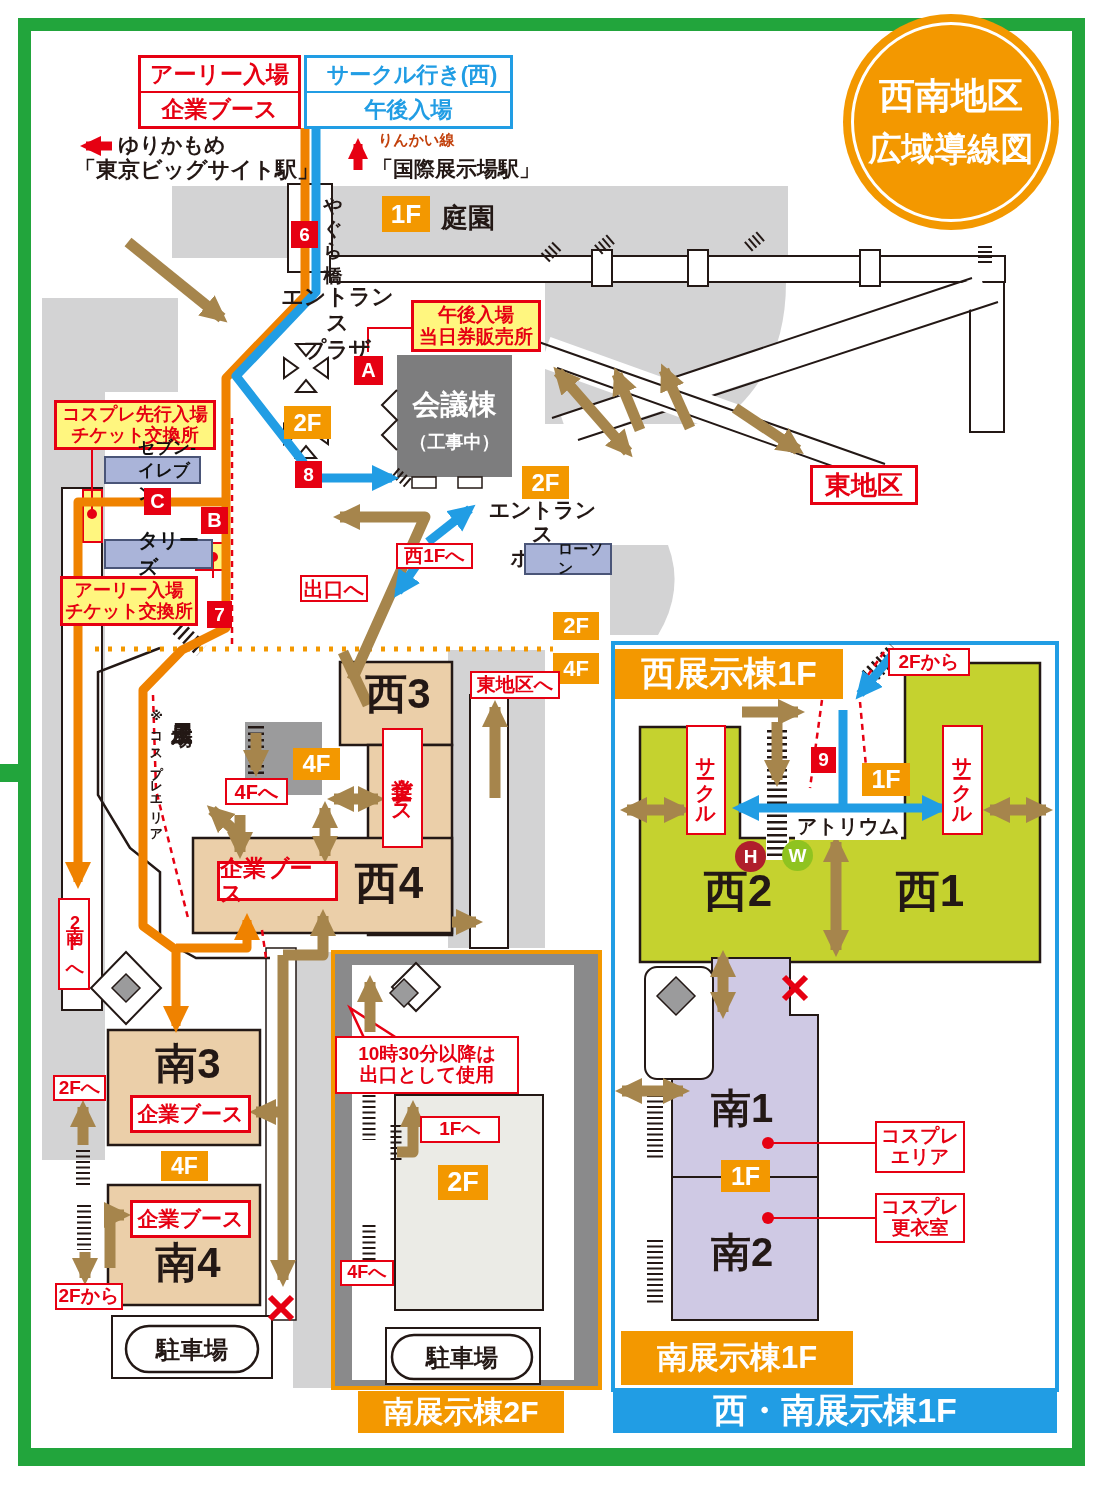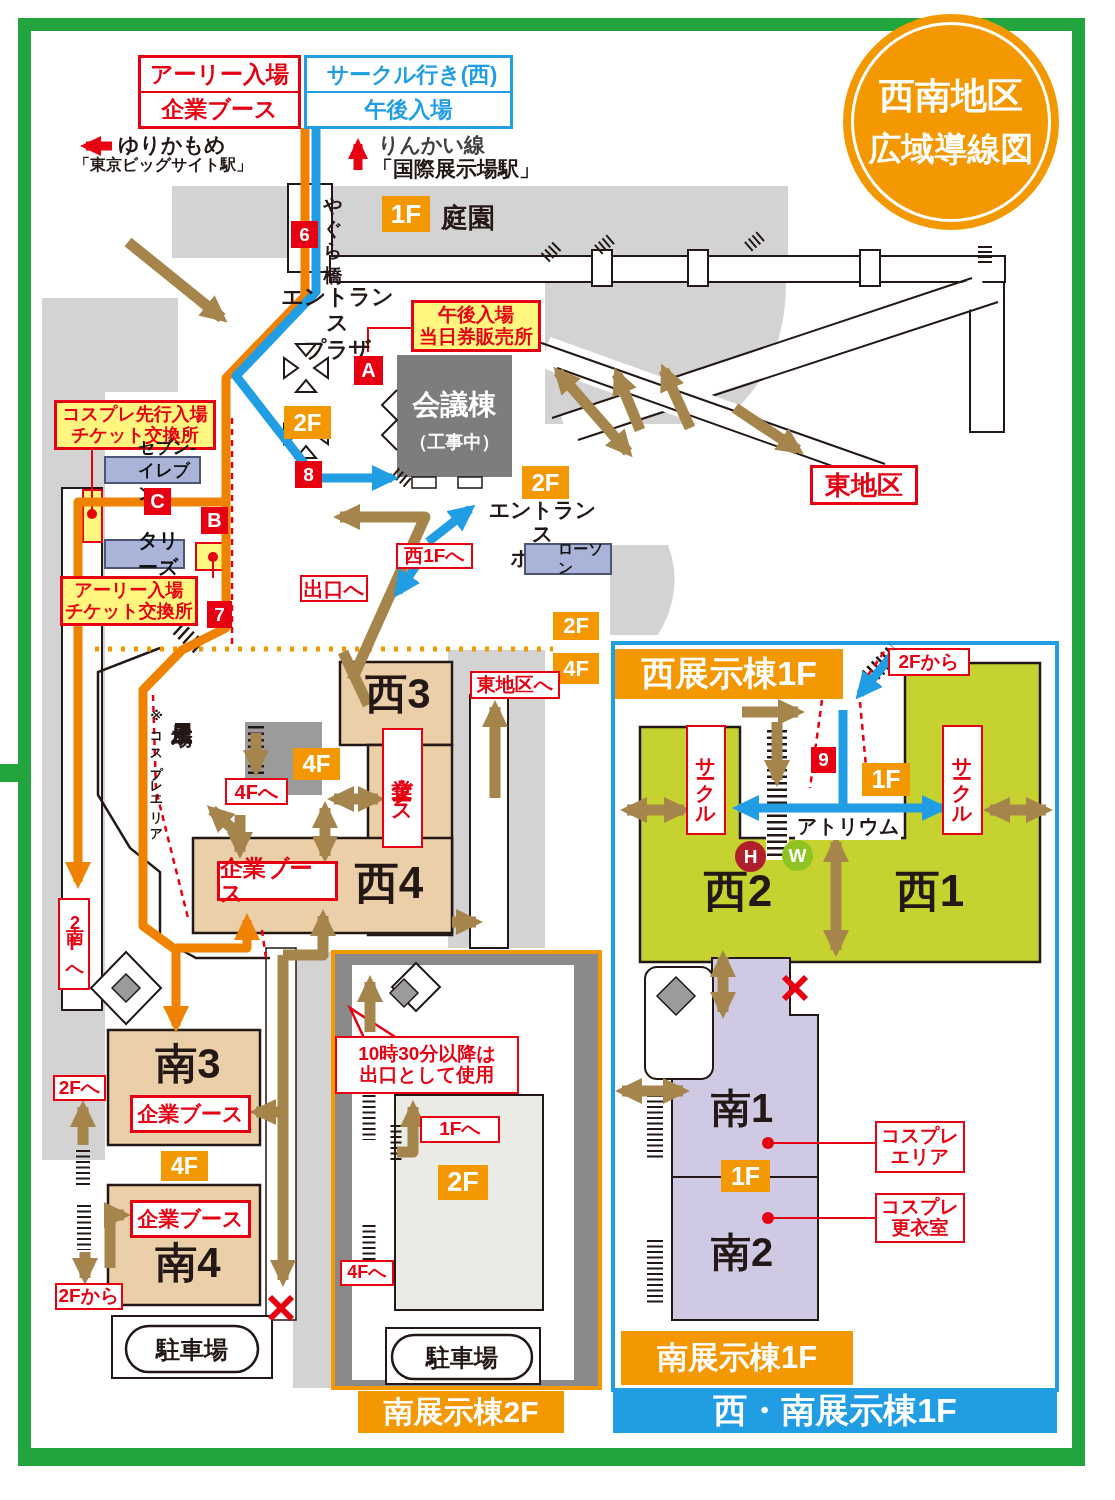--- a/index.html
+++ b/index.html
@@ -230,22 +230,22 @@
 <div class="lbl" style="left:138px;top:55px;width:163px;height:74px;border:3px solid #e60012;background:#fff;display:flex;flex-direction:column;">
   <div class="flex bold" style="flex:1;color:#e60012;font-size:23px;border-bottom:2px solid #e60012;">アーリー入場</div>
   <div class="flex bold" style="flex:1;color:#e60012;font-size:23px;">企業ブース</div>
 </div>
 <div class="lbl" style="left:304px;top:55px;width:209px;height:74px;border:3px solid #219de4;background:#fff;display:flex;flex-direction:column;">
   <div class="flex bold" style="flex:1;color:#219de4;font-size:22px;border-bottom:2px solid #219de4;padding-left:7px;">サークル行き(西)</div>
   <div class="flex bold" style="flex:1;color:#219de4;font-size:22px;">午後入場</div>
 </div>
 
 <div class="lbl bold" style="left:118px;top:131px;font-size:21px;color:#231815;">ゆりかもめ</div>
-<div class="lbl bold" style="left:74px;top:155px;font-size:16px;color:#231815;">「東京ビッグサイト駅」</div>
-<div class="lbl bold" style="left:378px;top:131px;font-size:21px;color:#404040;">りんかい線</div>
+<div class="lbl bold" style="left:74px;top:155px;font-size:22px;color:#231815;">「東京ビッグサイト駅」</div>
+<div class="lbl bold" style="left:378px;top:131px;font-size:15px;color:#c2410c;">りんかい線</div>
 <div class="lbl bold" style="left:372px;top:155px;font-size:21px;color:#231815;">「国際展示場駅」</div>
 
 <div class="lbl bold vert" style="left:320px;top:183px;font-size:19px;color:#231815;height:95px;">やぐら橋</div>
 <div class="lbl badge-fl" style="left:382px;top:196px;width:48px;height:36px;font-size:26px;">1F</div>
 <div class="lbl bold" style="left:441px;top:200px;font-size:27px;color:#231815;">庭園</div>
 <div class="lbl badge-num" style="left:291px;top:221px;width:27px;height:27px;font-size:19px;">6</div>
 <div class="lbl bold pre" style="left:270px;top:284px;width:135px;font-size:22px;color:#231815;line-height:1.2;">エントランス
 プラザ</div>
 <div class="lbl ybox pre" style="left:411px;top:300px;width:130px;height:52px;font-size:19px;">午後入場
 当日券販売所</div>
@@ -260,21 +260,21 @@
 <div class="lbl shopbox" style="left:524px;top:543px;width:88px;height:32px;font-size:15px;">ローソン</div>
 <div class="lbl rbox" style="left:300px;top:534px;width:68px;height:27px;font-size:20px;border-width:2.5px;margin-top:41px;">出口へ</div>
 <div class="lbl rbox" style="left:396px;top:543px;width:77px;height:26px;font-size:19px;border-width:2.5px;">西1Fへ</div>
 <div class="lbl rbox" style="left:810px;top:465px;width:108px;height:40px;font-size:26px;">東地区</div>
 
 <div class="lbl ybox pre" style="left:54px;top:400px;width:162px;height:50px;font-size:18px;">コスプレ先行入場
 チケット交換所</div>
 <div class="lbl shopbox" style="left:104px;top:456px;width:97px;height:28px;font-size:17px;">セブン-イレブン</div>
 <div class="lbl badge-num" style="left:144px;top:488px;width:27px;height:27px;font-size:20px;">C</div>
 <div class="lbl badge-num" style="left:201px;top:507px;width:27px;height:27px;font-size:20px;">B</div>
-<div class="lbl shopbox" style="left:104px;top:539px;width:81px;height:30px;font-size:20px;">タリーズ</div>
+<div class="lbl shopbox" style="left:104px;top:539px;width:109px;height:30px;font-size:20px;">タリーズ</div>
 <div class="lbl ybox pre" style="left:60px;top:576px;width:138px;height:50px;font-size:18px;">アーリー入場
 チケット交換所</div>
 <div class="lbl badge-num" style="left:207px;top:601px;width:25px;height:27px;font-size:19px;">7</div>
 
 <div class="lbl badge-fl" style="left:553px;top:612px;width:46px;height:28px;font-size:22px;">2F</div>
 <div class="lbl badge-fl" style="left:553px;top:653px;width:46px;height:31px;font-size:22px;">4F</div>
 <div class="lbl rbox" style="left:431px;top:671px;width:90px;height:28px;font-size:19px;border-width:2.5px;margin-left:39px;">東地区へ</div>
 
 <div class="lbl bigname" style="left:358px;top:672px;width:80px;height:44px;font-size:42px;">西3</div>
 <div class="lbl rbox vert" style="left:382px;top:728px;width:41px;height:120px;font-size:21px;border-width:2.5px;">企業ブース</div>

